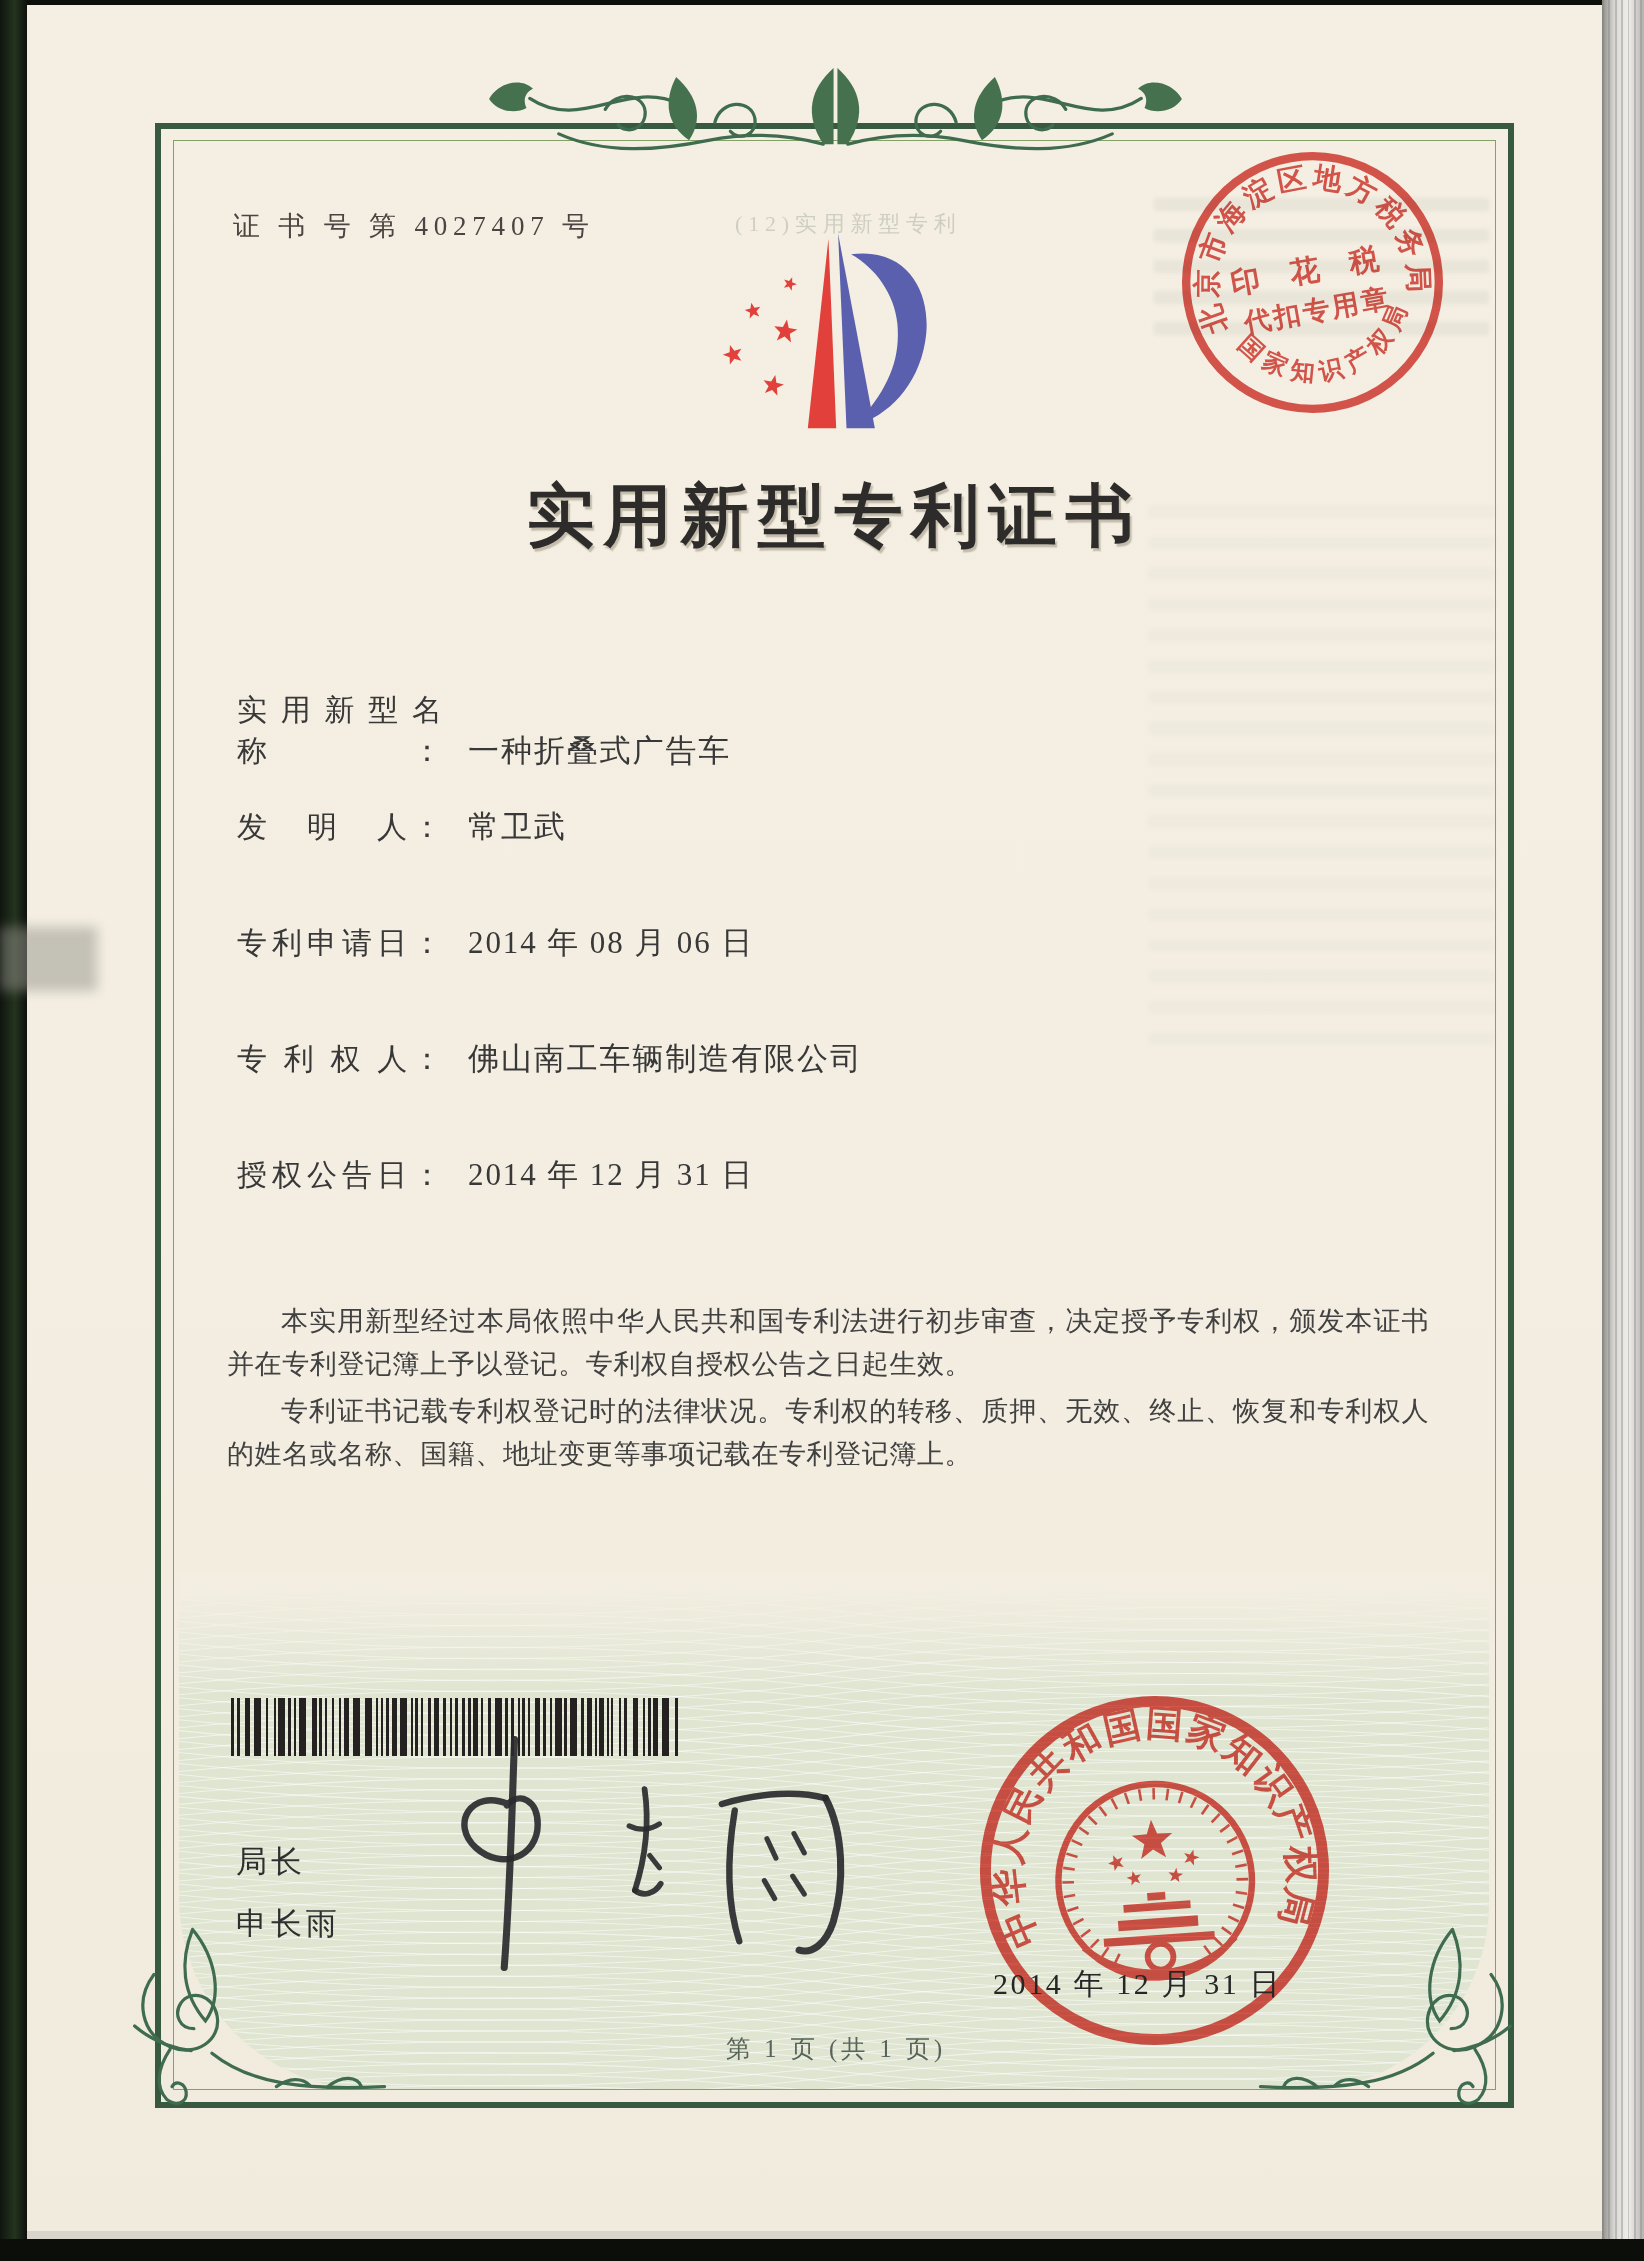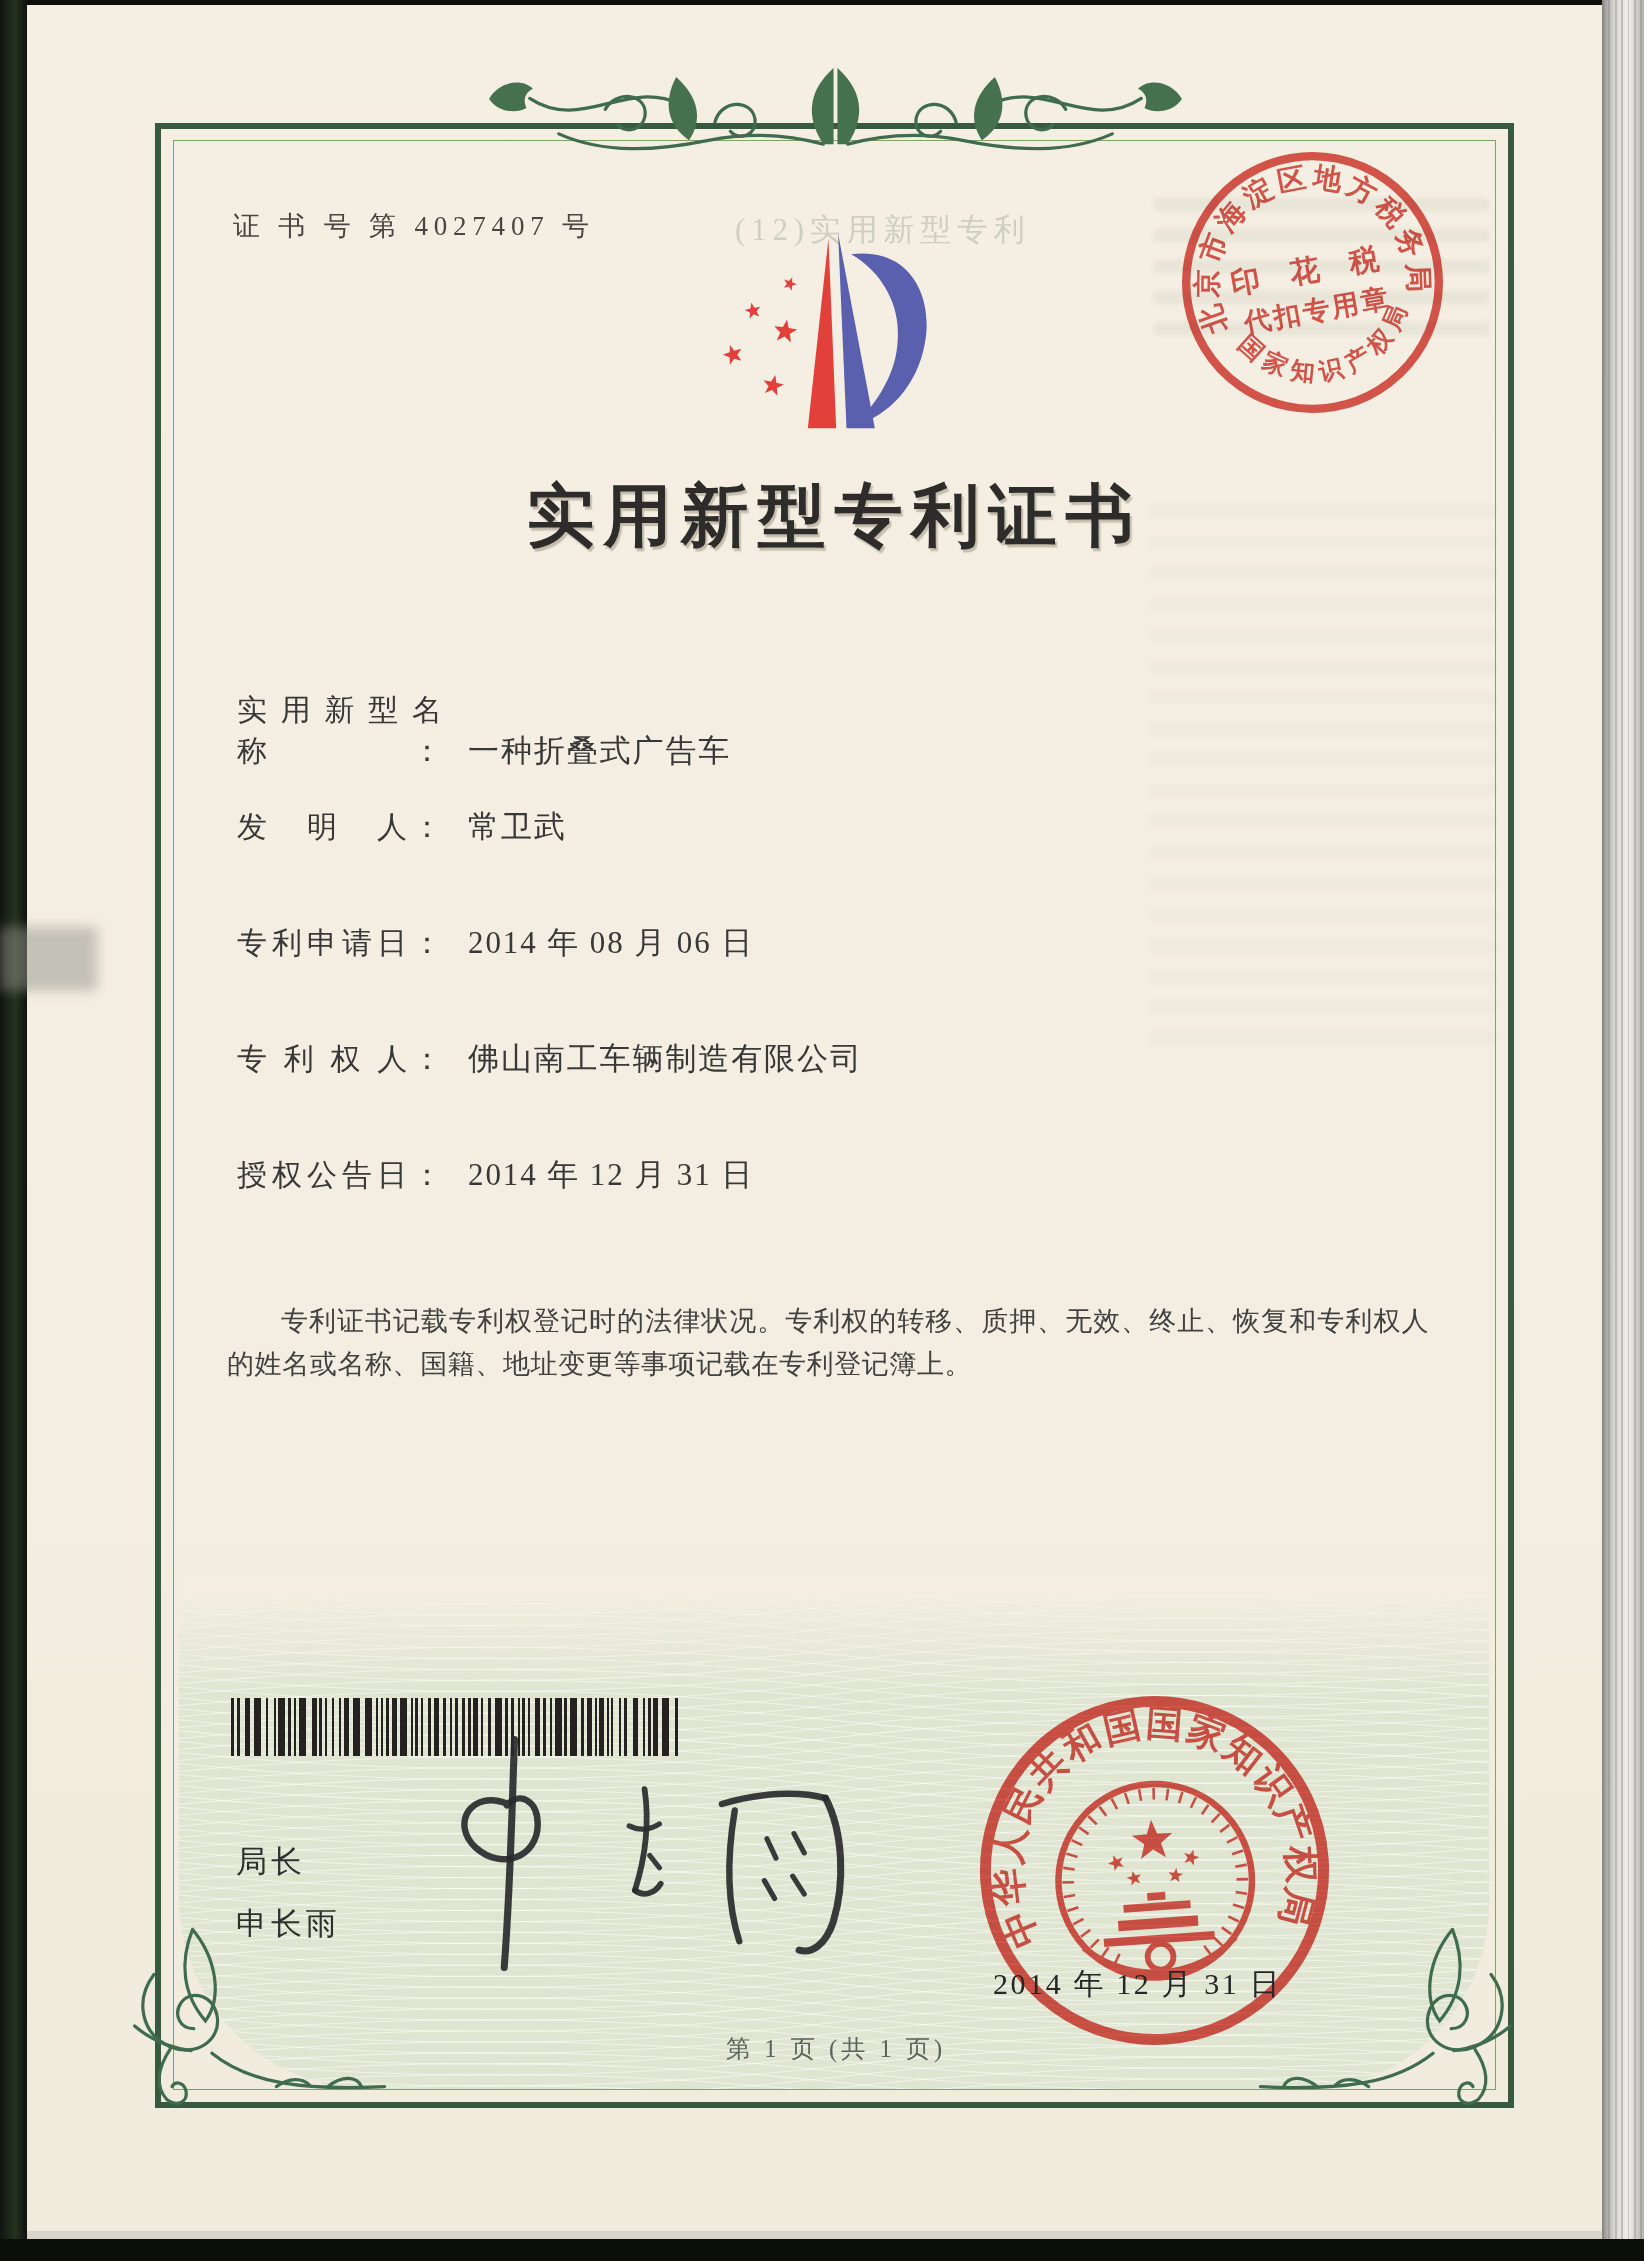--- a/index.html
+++ b/index.html
@@ -25,21 +25,21 @@
     border-radius:0 0 187px 193px;overflow:hidden;}
   .waves-region svg path{fill:none;stroke:rgba(255,255,255,.55);stroke-width:1.6px;}
   .wave-fade{left:0;top:0;width:100%;height:123px;
     background:linear-gradient(180deg,#f3eee1 10%,rgba(243,238,225,0) 100%);}
   
   .orn path{fill:none;stroke:#3f6b4f;stroke-width:5px;stroke-linecap:round;}
   .orn .fill{fill:#46714f;stroke:none;}
   .orn-right{transform:scaleX(-1);}
   
   .certno{left:233px;top:208px;font-size:27px;letter-spacing:5.8px;color:#4a4542;}
-  .ghost-line{left:735px;top:209px;font-size:31px;letter-spacing:5.8px;color:#9aa294;opacity:.42;}
+  .ghost-line{left:735px;top:209px;font-size:22px;letter-spacing:5.8px;color:#9aa294;opacity:.42;}
   .ghost-smudge{background:repeating-linear-gradient(0deg,rgba(125,135,122,.09) 0 13px,rgba(0,0,0,0) 13px 31px);filter:blur(1.9px);}
   .title{left:155px;top:471px;width:1359px;text-align:center;font-size:68px;font-weight:700;
     letter-spacing:9px;color:#2e2c2a;text-shadow:1.9px 2.6px 1.3px rgba(115,105,85,.38);}
   .fields{left:237px;top:674px;width:1225px;color:#383838;margin-top:16px;}
   .field-row{height:116px;font-size:31px;}
   .flabel{display:inline-block;width:205px;text-align:justify;text-align-last:justify;font-size:30px;vertical-align:baseline;}
   .fvalue{margin-left:26px;letter-spacing:1.9px;}
   .paras{left:227px;top:1300px;width:1202px;color:#414141;}
   .paras p{font-size:27px;line-height:43px;text-indent:54px;text-align:justify;margin-bottom:3.9px;letter-spacing:0.6px;}
   
@@ -262,20 +262,21 @@
 
 <div class="abs fields" id="fields">
     <div class="field-row"><span class="flabel">实用新型名称：</span><span class="fvalue">一种折叠式广告车</span></div>
     <div class="field-row"><span class="flabel">发　明　人：</span><span class="fvalue">常卫武</span></div>
     <div class="field-row"><span class="flabel">专利申请日：</span><span class="fvalue">2014 年 08 月 06 日</span></div>
     <div class="field-row"><span class="flabel">专 利 权 人：</span><span class="fvalue">佛山南工车辆制造有限公司</span></div>
     <div class="field-row"><span class="flabel">授权公告日：</span><span class="fvalue">2014 年 12 月 31 日</span></div>
   </div>
 
 <div class="abs paras" id="paras">
+    <p>本实用新型经过本局依照中华人民共和国专利法进行初步审查，决定授予专利权，颁发本证书并在专利登记簿上予以登记。专利权自授权公告之日起生效。</p>
     <p>专利证书记载专利权登记时的法律状况。专利权的转移、质押、无效、终止、恢复和专利权人的姓名或名称、国籍、地址变更等事项记载在专利登记簿上。</p>
   </div>
 
 <div class="abs barcode" id="barcode">
     <div style="left: 0px; width: 3.2px;"></div>
     <div style="left: 5.8px; width: 3.2px;"></div>
     <div style="left: 14px; width: 5.2px;"></div>
     <div style="left: 23px; width: 7px;"></div>
     <div style="left: 35px; width: 1.9px;"></div>
     <div style="left: 43px; width: 1.9px;"></div>

